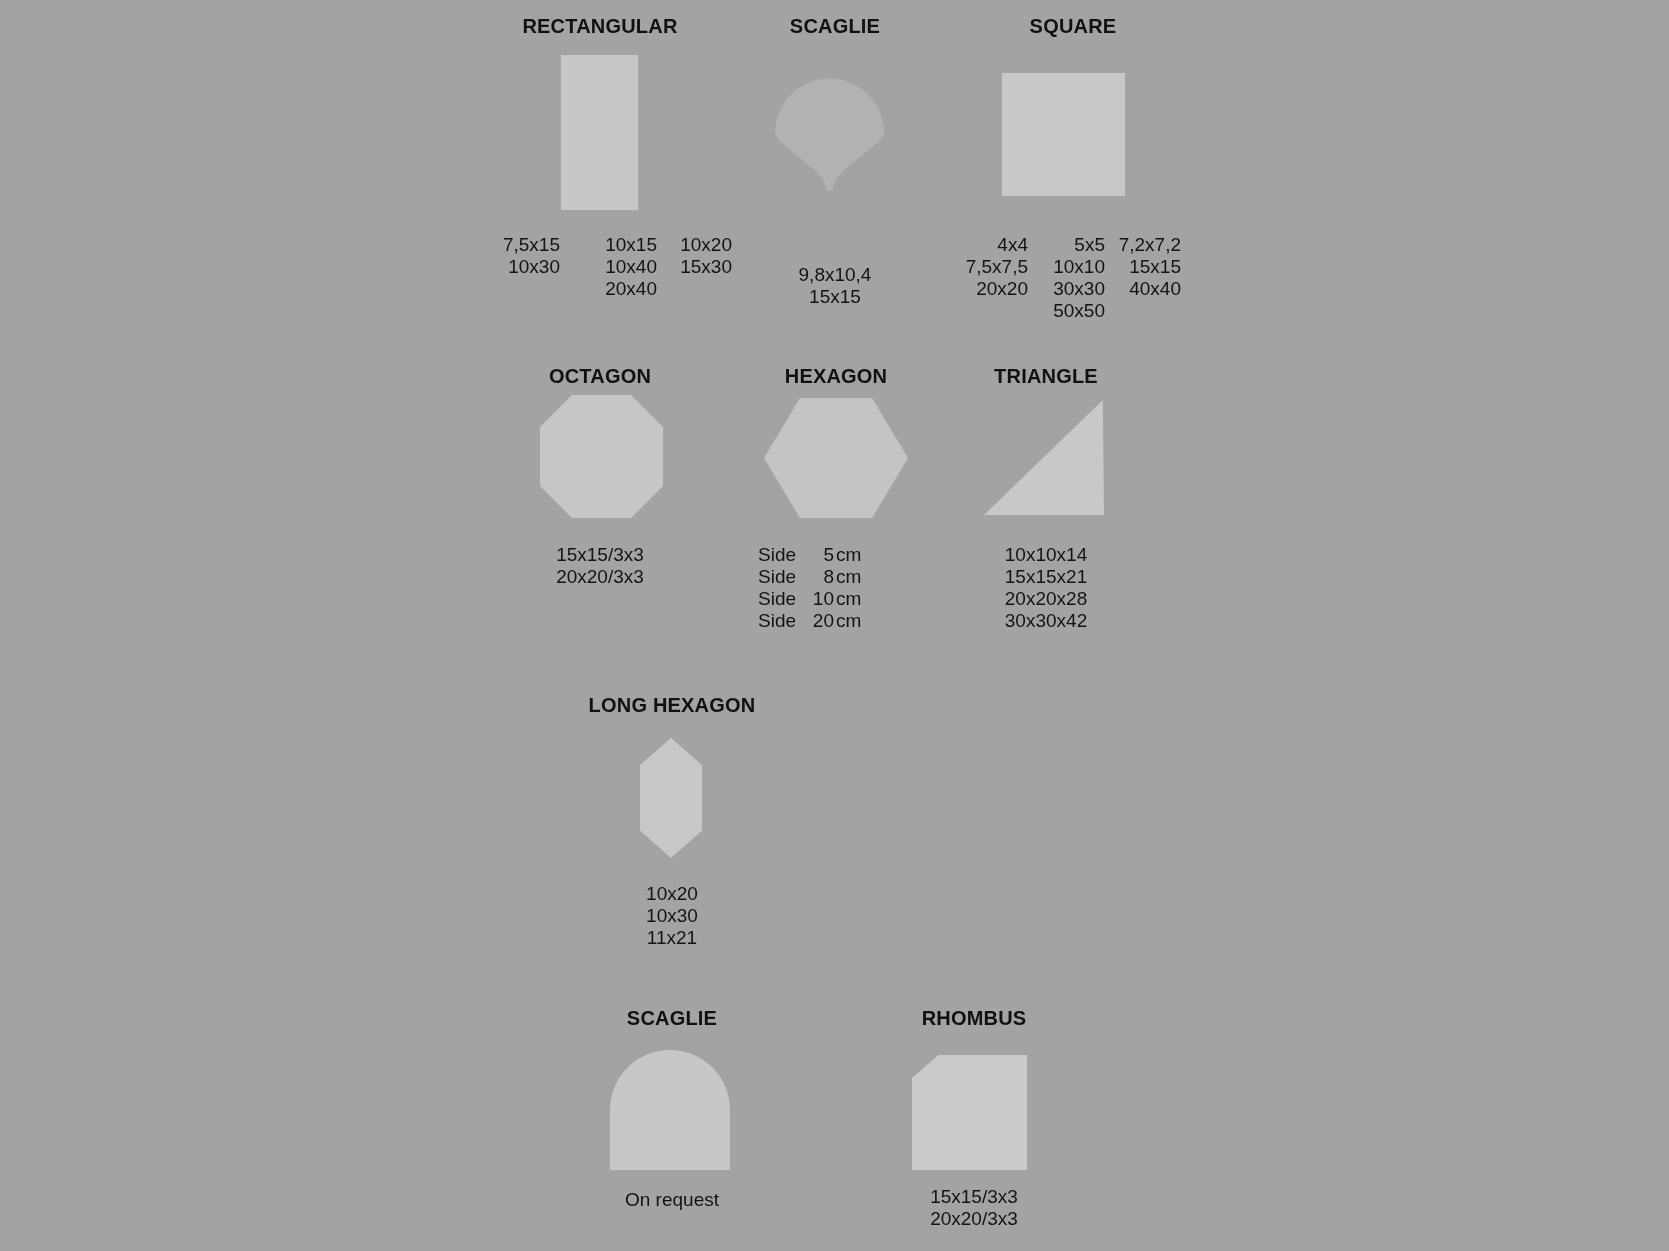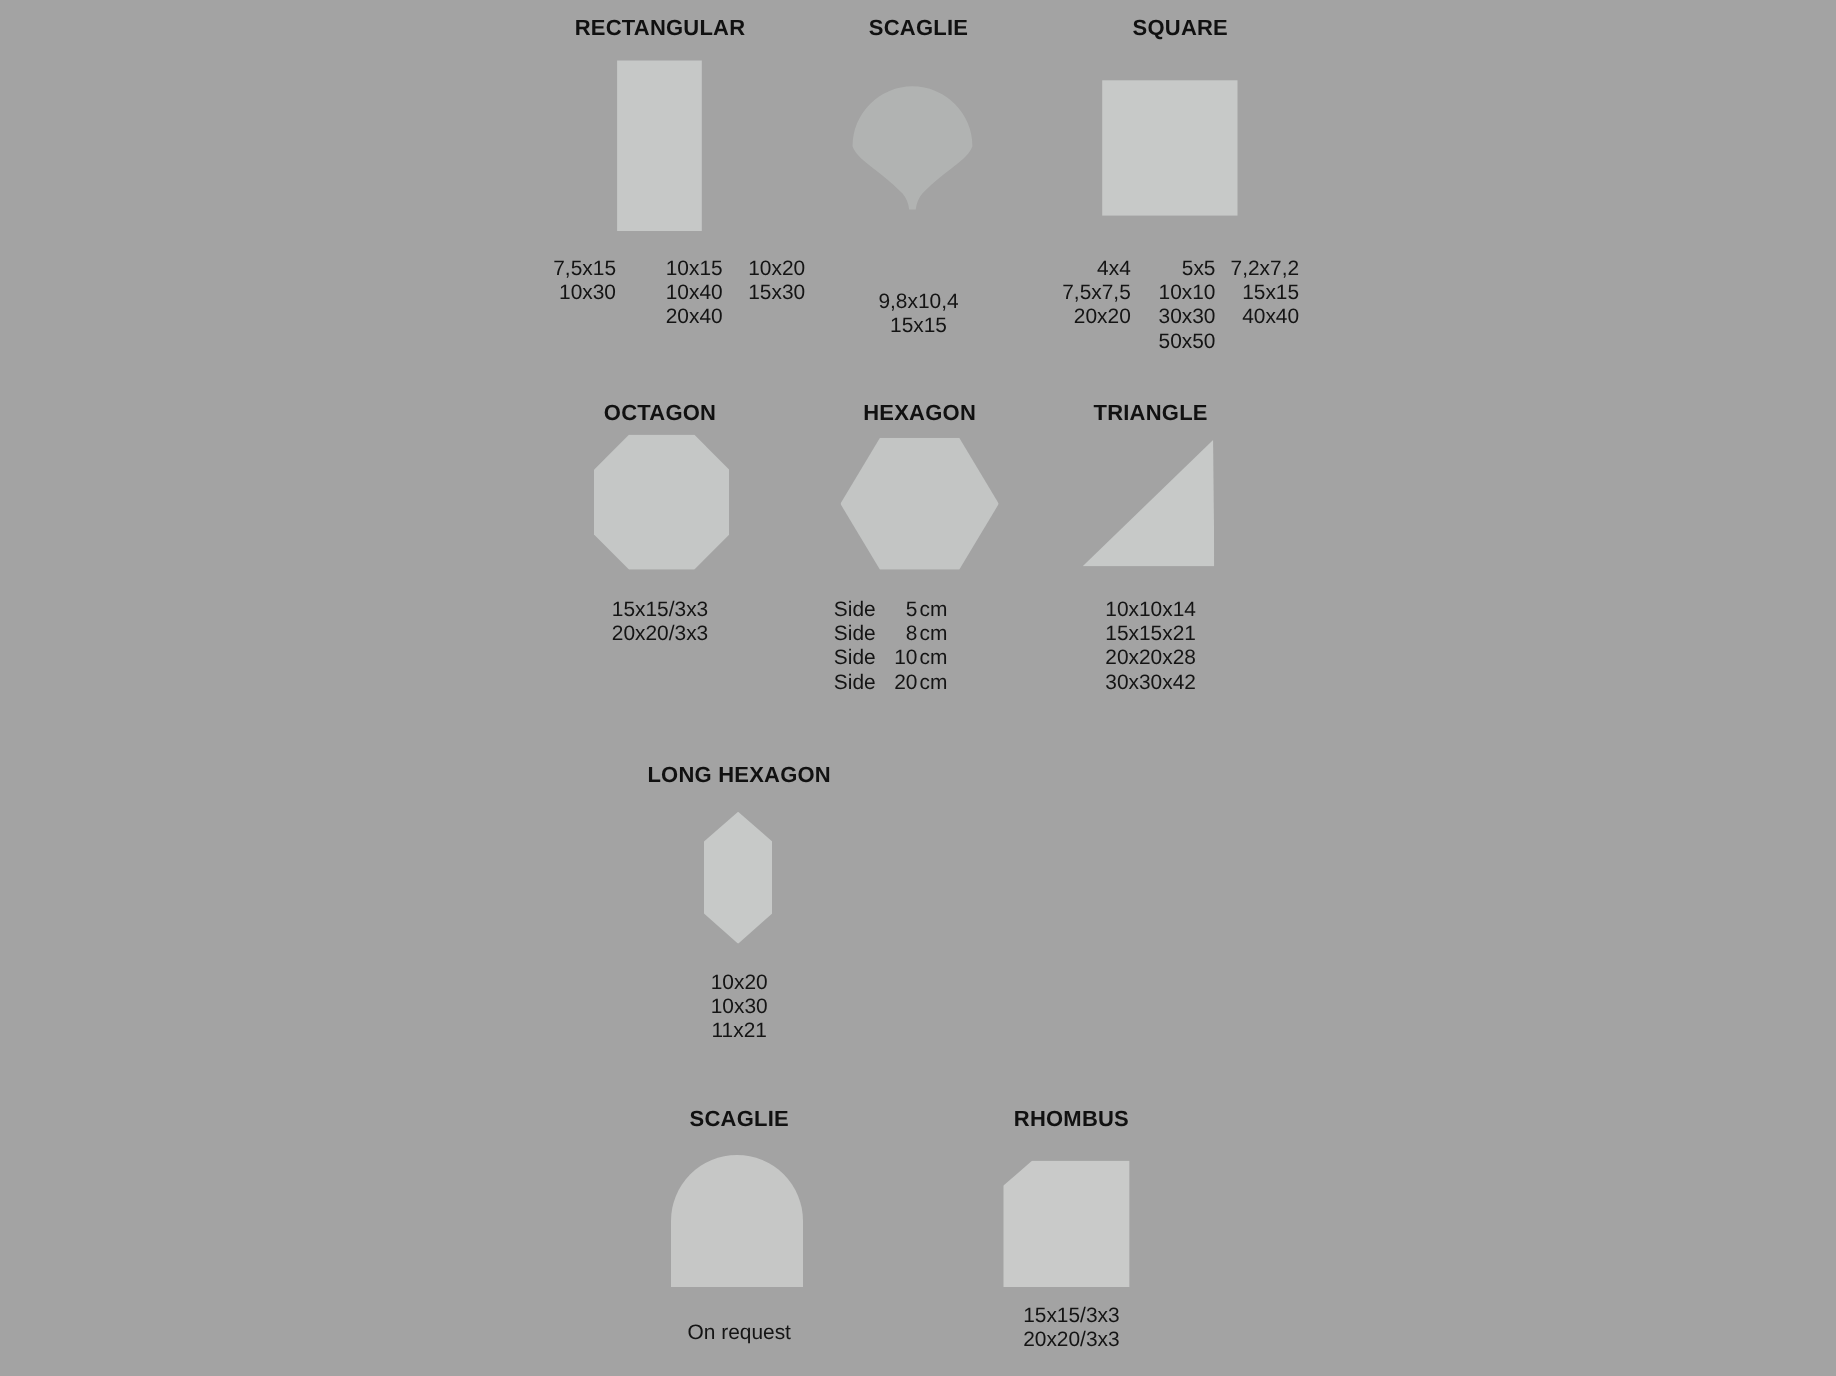--- a/index.html
+++ b/index.html
@@ -147,21 +147,21 @@
       <div>10x20</div>
       <div>10x30</div>
       <div>11x21</div>
     </div>
   </div>
 
 
   <div class="panel" style="left:582px;top:1006px;width:180px;height:240px;">
     <div class="hdr">SCAGLIE</div>
     <div class="shape sh-arch" style="left: 28px; top: 44px; background: rgb(198, 199, 198);"></div>
-    <div class="sizes" style="left:0;right:0;top:183px;margin-top:12px;">
+    <div class="sizes" style="left:0;right:0;top:183px;">
       <div>On request</div>
     </div>
   </div>
 
   <div class="panel" style="left:884px;top:1006px;width:180px;height:240px;">
     <div class="hdr">RHOMBUS</div>
     <div class="shape sh-toz" style="left: 28px; top: 49px; background: rgb(201, 202, 201);"></div>
     <div class="sizes" style="left:0;right:0;top:180px;">
       <div>15x15/3x3</div>
       <div>20x20/3x3</div>

